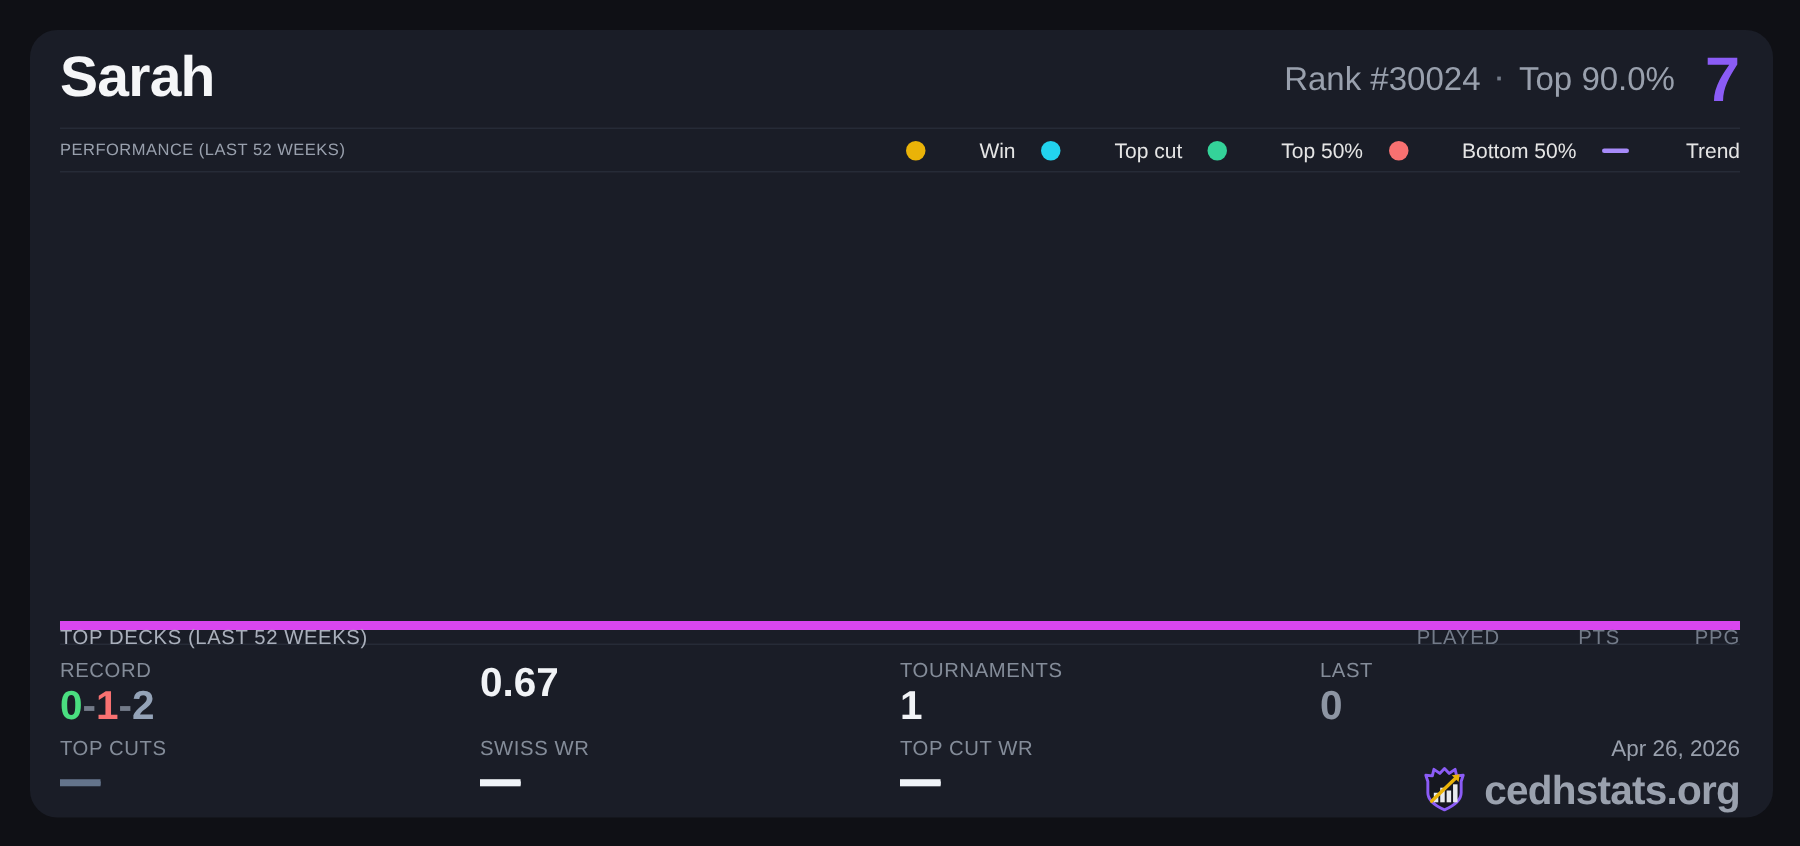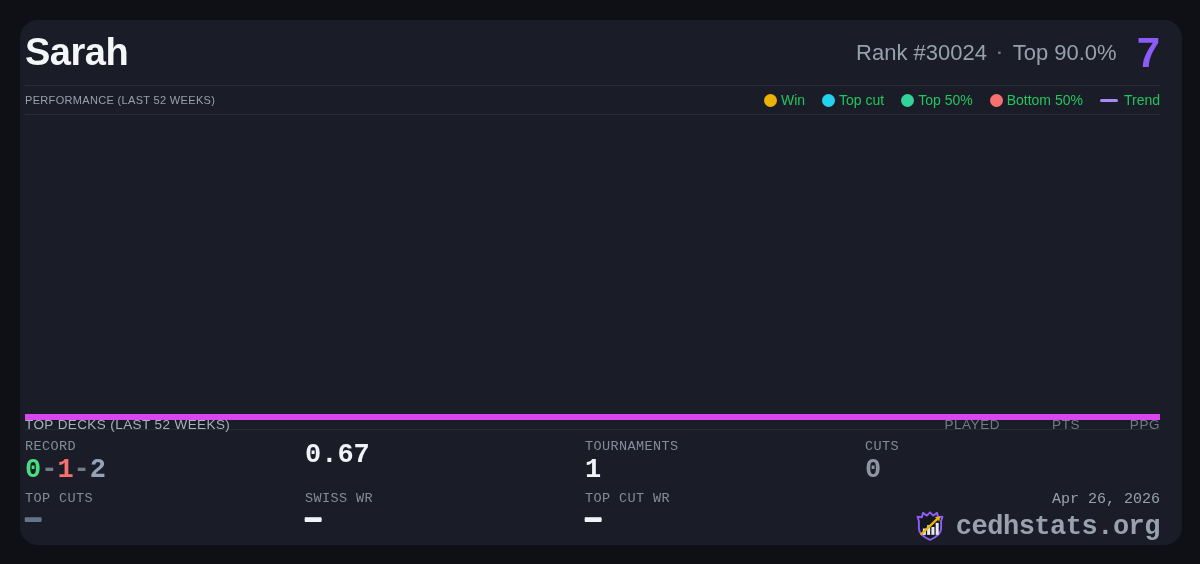--- a/index.html
+++ b/index.html
@@ -8,21 +8,21 @@
     background: #0f1015;
     font-family: "Liberation Sans", sans-serif;
     overflow: hidden;
   }
   .card {
     position: absolute;
     left: 20px; top: 20px;
     width: 1162px; height: 525px;
     background: #1a1d27;
     border-radius: 18px;
-    padding: 0 22px 0 5px;
+    padding: 0 22px 0 20px;
     display: flex;
     flex-direction: column;
   }
   
   .card-header {
     height: 66px;
     display: flex;
     justify-content: space-between;
     align-items: center;
     border-bottom: 1px solid #262b37;
@@ -59,21 +59,21 @@
     font-size: 11px;
     color: #99a0ad;
     letter-spacing: 0.03em;
   }
   .legend {
     display: flex;
     align-items: center;
     gap: 17px;
   }
   .legend-item { display: flex; align-items: center; gap: 4px; }
-  .legend-label { font-size: 14px; color: #22c55e; }
+  .legend-label { font-size: 14px; color: #e5e5e5; margin-left: 32px; }
   .dot {
     width: 13px; height: 13px;
     border-radius: 50%;
     display: inline-block;
   }
   .dot-win { background: #eab308; }
   .dot-topcut { background: #22d3ee; }
   .dot-top50 { background: #34d399; }
   .dot-bottom50 { background: #f87171; }
   .trend-line {
@@ -105,21 +105,20 @@
     font-size: 13.5px;
     color: #737b89;
     letter-spacing: 0.04em;
   }
   
   .stats-grid {
     display: grid;
     grid-template-columns: 280px 280px 280px 1fr;
     grid-template-rows: 52px auto;
     padding-top: 9px;
-    font-family: Liberation Mono, monospace;
   }
   .stat-label {
     font-size: 13.5px;
     color: #848c99;
     letter-spacing: 0.03em;
   }
   .stat-value {
     font-size: 27px;
     font-weight: 700;
     color: #f1f3f6;
@@ -226,21 +225,21 @@
     <div>
       <div class="stat-value">0.67</div>
     </div>
 
     <div>
       <div class="stat-label">TOURNAMENTS</div>
       <div class="stat-value">1</div>
     </div>
 
     <div>
-      <div class="stat-label">CUTS</div>
+      <div class="stat-label">LAST</div>
       <div class="stat-value val-dim">0</div>
     </div>
 
     <div>
       <div class="stat-label">TOP CUTS</div>
       <div class="dash dash-gray">—</div>
     </div>
 
     <div>
       <div class="stat-label">SWISS WR</div>

